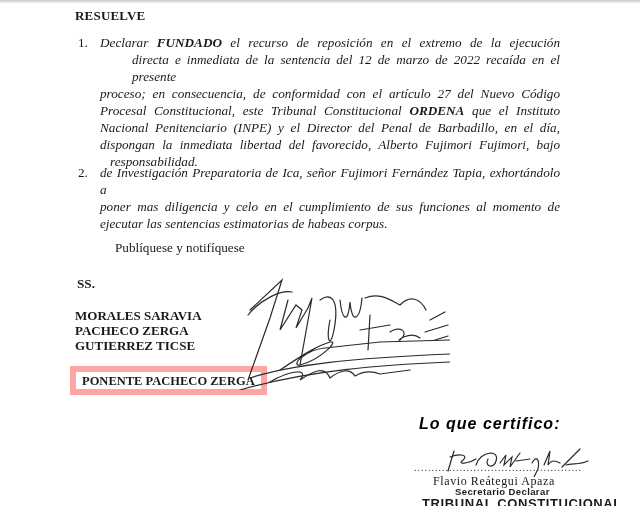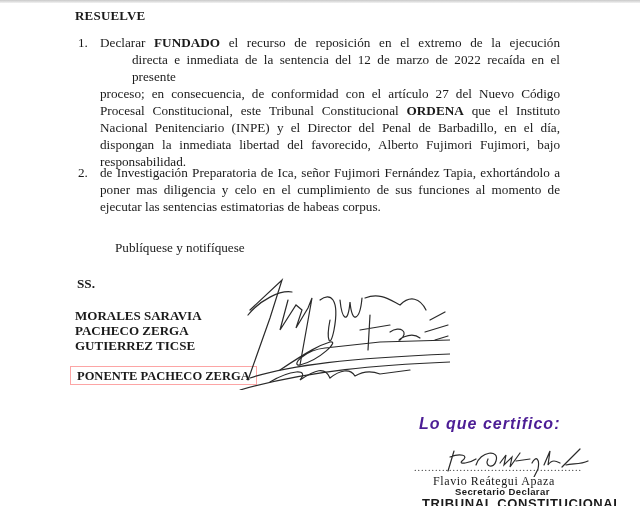--- a/index.html
+++ b/index.html
@@ -7,32 +7,32 @@
     width: 640px; height: 506px; overflow: hidden; background: #ffffff;
     font-family: "Liberation Serif", "DejaVu Serif", serif; color: #1a1a1a;
     position: relative;
   }
   .topbar { position: absolute; left: 0; top: 0; width: 640px; height: 3px;
     background: linear-gradient(#c9c9c9, #f2f2f2); }
   .abs { position: absolute; white-space: nowrap; }
   .heading { left: 75px; top: 8px; font-weight: bold; font-size: 13px; letter-spacing: 0.2px; }
   .item { position: absolute; left: 100px; width: 460px; font-size: 13.2px; line-height: 17px; text-align: justify; }
   .num { position: absolute; left: -22px; top: 0; }
-  .item p { margin: 0; }
+  .item p { margin: 0; font-style: italic; }
   .b { font-weight: bold; }
   .item1 { top: 34px; }
   .item2 { top: 164px; }
   .plain { font-size: 13.2px; }
   .pub { left: 75px; top: 240px; margin-left: 40px; }
   .ss { left: 77px; top: 276px; font-weight: bold; }
   .names { left: 75px; top: 308px; font-weight: bold; font-size: 13px; line-height: 15px; }
-  .ponente { left: 70px; top: 366px; border: 1px solid #fca5a5; padding: 1px 6px 0 6px;
+  .ponente { left: 70px; top: 366px; border: 6px solid #fca5a5; padding: 1px 6px 0 6px;
     font-weight: bold; font-size: 12.5px; line-height: 16px; }
   .certifico { left: 419px; top: 415px; font-family: "Liberation Sans", "DejaVu Sans", sans-serif;
-    font-style: italic; font-weight: bold; font-size: 16px; letter-spacing: 1px; color: #4c1d95; }
+    font-style: italic; font-weight: bold; font-size: 16px; letter-spacing: 1px; color: #000000; }
   .dots { left: 414px; top: 462px; font-size: 10px; letter-spacing: 1px; color: #333; }
   .secname { left: 433px; top: 474px; font-size: 12px; letter-spacing: 0.6px; }
   .sectitle { left: 455px; top: 486px; font-size: 9.5px; font-weight: bold; letter-spacing: 0.4px;
     font-family: "Liberation Sans", "DejaVu Sans", sans-serif; }
   .tribunal { left: 422px; top: 496px; font-size: 13px; font-weight: bold; letter-spacing: 0.6px;
     font-family: "Liberation Sans", "DejaVu Sans", sans-serif; }
   svg.sig { position: absolute; pointer-events: none; }
 </style>
 </head>
 <body>
@@ -43,21 +43,21 @@
 
 <div class="item item1">
   <span class="num">1.</span>
   <div class="lines">
       <p style="text-align-last: justify;"><span>Declarar </span><span class="b">FUNDADO</span><span> el recurso de reposición en el extremo de la ejecución</span></p>
       <p style="text-align-last: justify; margin-left: 32px;"><span>directa e inmediata de la sentencia del 12 de marzo de 2022 recaída en el presente</span></p>
       <p style="text-align-last: justify;"><span>proceso; en consecuencia, de conformidad con el artículo 27 del Nuevo Código</span></p>
       <p style="text-align-last: justify;"><span>Procesal Constitucional, este Tribunal Constitucional </span><span class="b">ORDENA</span><span> que el Instituto</span></p>
       <p style="text-align-last: justify;"><span>Nacional Penitenciario (INPE) y el Director del Penal de Barbadillo, en el día,</span></p>
       <p style="text-align-last: justify;"><span>dispongan la inmediata libertad del favorecido, Alberto Fujimori Fujimori, bajo</span></p>
-      <p style="text-align-last: left;"><span>responsabilidad.</span></p>
+      <p style="text-align-last: left; margin-left: 10px;"><span>responsabilidad.</span></p>
     </div>
 </div>
 
 <div class="item item2">
   <span class="num">2.</span>
   <div class="lines">
       <p style="text-align-last: justify;"><span>de Investigación Preparatoria de Ica, señor Fujimori Fernández Tapia, exhortándolo a</span></p>
       <p style="text-align-last: justify;"><span>poner mas diligencia y celo en el cumplimiento de sus funciones al momento de</span></p>
       <p style="text-align-last: left;"><span>ejecutar las sentencias estimatorias de habeas corpus.</span></p>
     </div>

